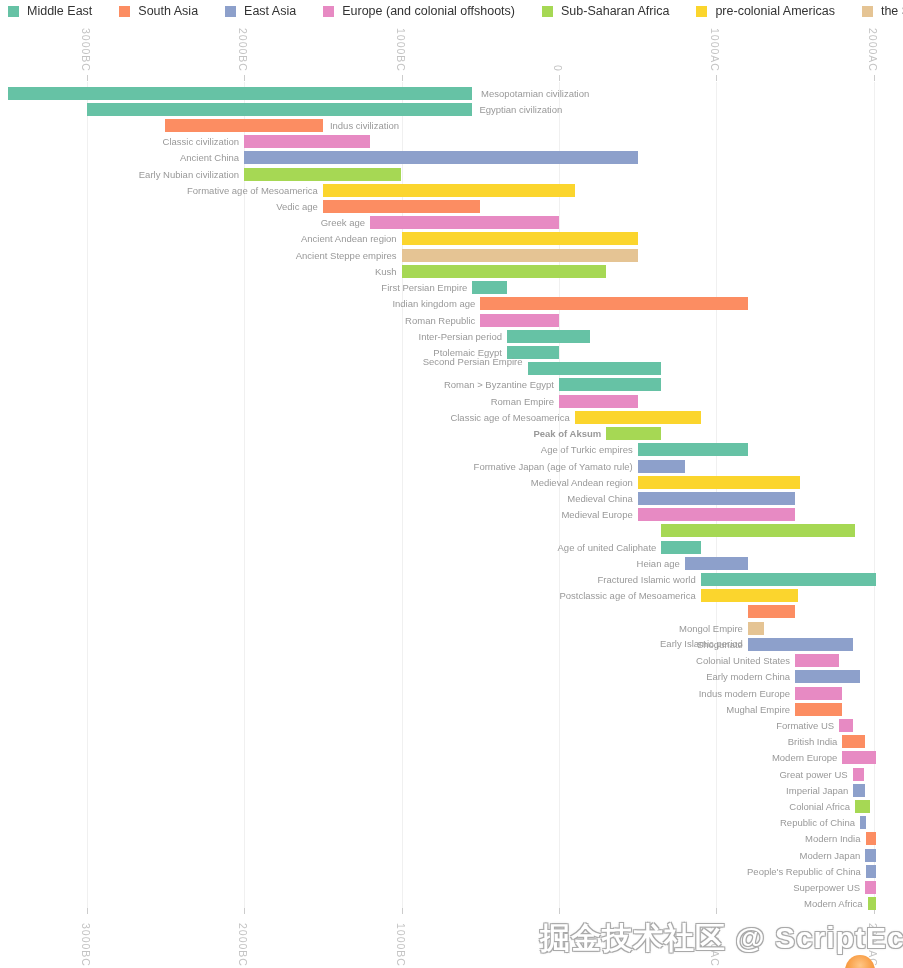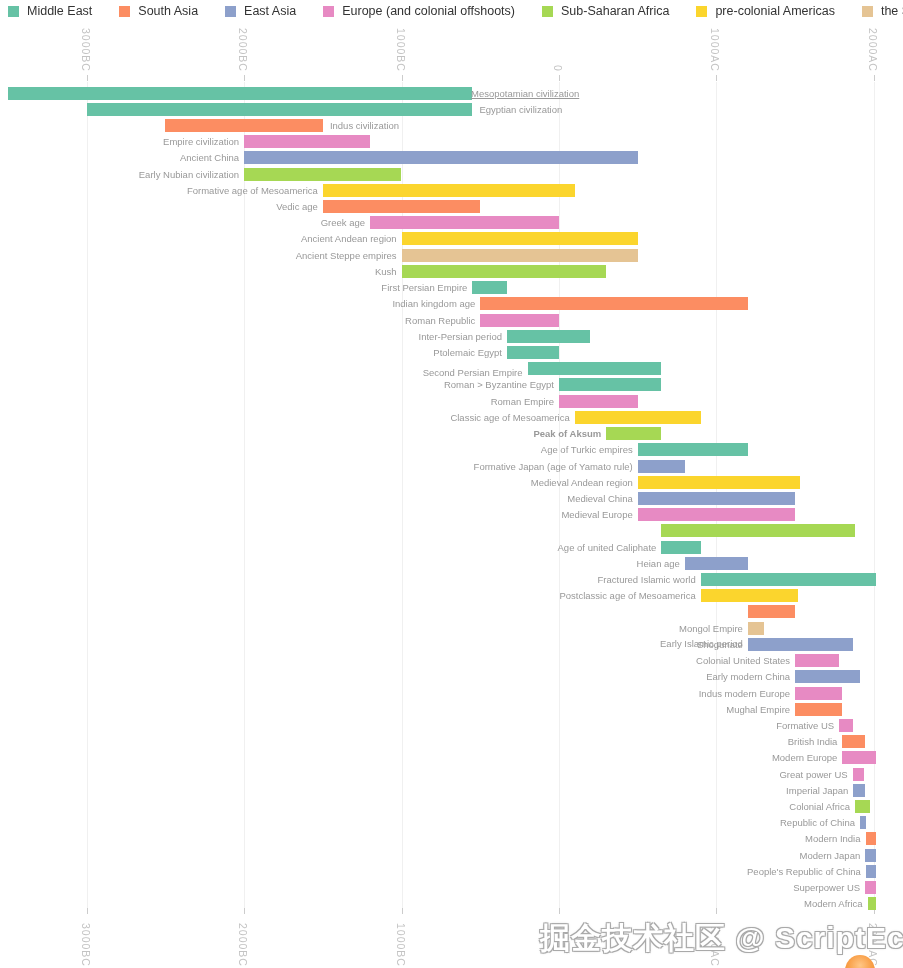--- a/index.html
+++ b/index.html
@@ -110,27 +110,27 @@
       <div class="tick" style="left: 716.4px; top: 75px;"></div>
       <div class="tick" style="left: 716.4px; top: 908px;"></div>
       <div class="axis-label" style="left: 709.4px; bottom: 896px;">1000AC</div>
       <div class="axis-label" style="left: 709.4px; top: 923px;">1000AC</div>
       <div class="gridline" style="left: 873.9px; top: 82px; height: 828px;"></div>
       <div class="tick" style="left: 873.9px; top: 75px;"></div>
       <div class="tick" style="left: 873.9px; top: 908px;"></div>
       <div class="axis-label" style="left: 866.9px; bottom: 896px;">2000AC</div>
       <div class="axis-label" style="left: 866.9px; top: 923px;">2000AC</div>
       <div class="bar" title="Mesopotamian civilization" style="left: 8px; top: 86.5px; width: 464.4px; background: rgb(102, 194, 165);"></div>
-      <div class="bar-label right" style="left: 471px; top: 86.5px; text-decoration: underline;">Mesopotamian civilization</div>
+      <div class="bar-label right" style="left: 481px; top: 86.5px;">Mesopotamian civilization</div>
       <div class="bar" title="Egyptian civilization" style="left: 86.7px; top: 102.7px; width: 385.7px; background: rgb(102, 194, 165);"></div>
       <div class="bar-label right" style="left: 479.4px; top: 102.7px;">Egyptian civilization</div>
       <div class="bar" title="Indus civilization" style="left: 165.4px; top: 118.9px; width: 157.4px; background: rgb(252, 141, 98);"></div>
       <div class="bar-label right" style="left: 329.9px; top: 118.9px;">Indus civilization</div>
       <div class="bar" title="Aegean civilization" style="left: 244.1px; top: 135.1px; width: 125.9px; background: rgb(231, 138, 195);"></div>
-      <div class="bar-label left" style="right: 663.9px; top: 135.1px;">Empire civilization</div>
+      <div class="bar-label left" style="right: 663.9px; top: 135.1px;">Classic civilization</div>
       <div class="bar" title="Ancient China" style="left: 244.1px; top: 151.4px; width: 393.6px; background: rgb(141, 160, 203);"></div>
       <div class="bar-label left" style="right: 663.9px; top: 151.4px;">Ancient China</div>
       <div class="bar" title="Early Nubian civilization" style="left: 244.1px; top: 167.6px; width: 157.4px; background: rgb(166, 216, 84);"></div>
       <div class="bar-label left" style="right: 663.9px; top: 167.6px;">Early Nubian civilization</div>
       <div class="bar" title="Formative age of Mesoamerica" style="left: 322.9px; top: 183.8px; width: 251.9px; background: rgb(251, 213, 45);"></div>
       <div class="bar-label left" style="right: 585.1px; top: 183.8px;">Formative age of Mesoamerica</div>
       <div class="bar" title="Vedic age" style="left: 322.9px; top: 200px; width: 157.4px; background: rgb(252, 141, 98);"></div>
       <div class="bar-label left" style="right: 585.1px; top: 200px;">Vedic age</div>
       <div class="bar" title="Greek age" style="left: 370.1px; top: 216.2px; width: 188.9px; background: rgb(231, 138, 195);"></div>
       <div class="bar-label left" style="right: 537.9px; top: 216.2px;">Greek age</div>
@@ -144,21 +144,21 @@
       <div class="bar-label left" style="right: 435.6px; top: 281.1px;">First Persian Empire</div>
       <div class="bar" title="Indian kingdom age" style="left: 480.3px; top: 297.3px; width: 267.6px; background: rgb(252, 141, 98);"></div>
       <div class="bar-label left" style="right: 427.7px; top: 297.3px;">Indian kingdom age</div>
       <div class="bar" title="Roman Republic" style="left: 480.3px; top: 313.5px; width: 78.7px; background: rgb(231, 138, 195);"></div>
       <div class="bar-label left" style="right: 427.7px; top: 313.5px;">Roman Republic</div>
       <div class="bar" title="Inter-Persian period" style="left: 507px; top: 329.7px; width: 83.4px; background: rgb(102, 194, 165);"></div>
       <div class="bar-label left" style="right: 401px; top: 329.7px;">Inter-Persian period</div>
       <div class="bar" title="Ptolemaic Egypt" style="left: 507px; top: 346px; width: 52px; background: rgb(102, 194, 165);"></div>
       <div class="bar-label left" style="right: 401px; top: 346px;">Ptolemaic Egypt</div>
       <div class="bar" title="Second Persian Empire" style="left: 527.5px; top: 362.2px; width: 133.8px; background: rgb(102, 194, 165);"></div>
-      <div class="bar-label left" style="right: 380.5px; top: 366px;">Second Persian Empire</div>
+      <div class="bar-label left" style="right: 380.5px; top: 355px;">Second Persian Empire</div>
       <div class="bar" title="Roman &gt; Byzantine Egypt" style="left: 559px; top: 378.4px; width: 102.3px; background: rgb(102, 194, 165);"></div>
       <div class="bar-label left" style="right: 349px; top: 378.4px;">Roman &gt; Byzantine Egypt</div>
       <div class="bar" title="Roman Empire" style="left: 559px; top: 394.6px; width: 78.7px; background: rgb(231, 138, 195);"></div>
       <div class="bar-label left" style="right: 349px; top: 394.6px;">Roman Empire</div>
       <div class="bar" title="Classic age of Mesoamerica" style="left: 574.7px; top: 410.8px; width: 125.9px; background: rgb(251, 213, 45);"></div>
       <div class="bar-label left" style="right: 333.3px; top: 410.8px;">Classic age of Mesoamerica</div>
       <div class="bar" title="Peak of Aksum" style="left: 606.2px; top: 427px; width: 55.1px; background: rgb(166, 216, 84);"></div>
       <div class="bar-label left" style="right: 301.8px; top: 427px; font-weight: bold;">Peak of Aksum</div>
       <div class="bar" title="Age of Turkic empires" style="left: 637.7px; top: 443.2px; width: 110.2px; background: rgb(102, 194, 165);"></div>
       <div class="bar-label left" style="right: 270.3px; top: 443.2px;">Age of Turkic empires</div>

